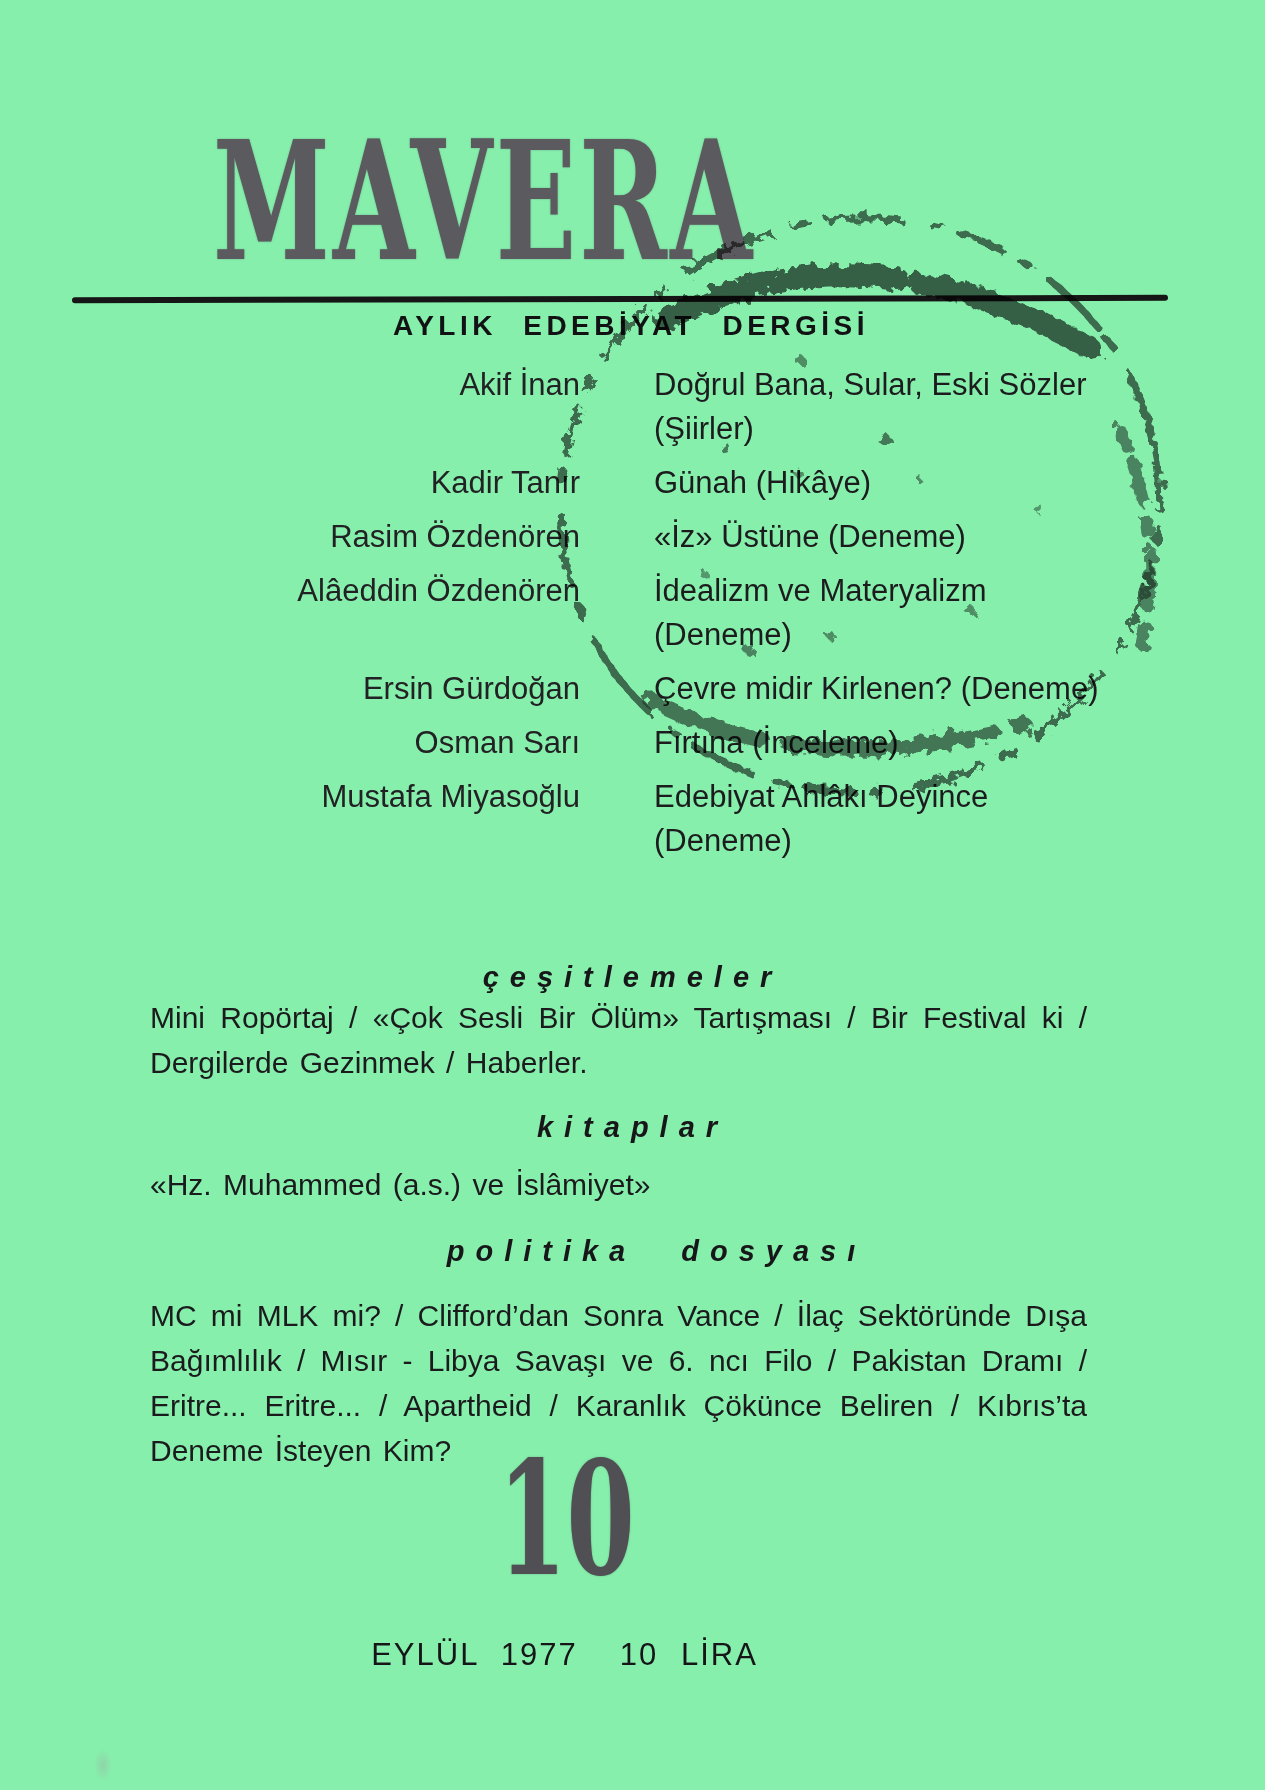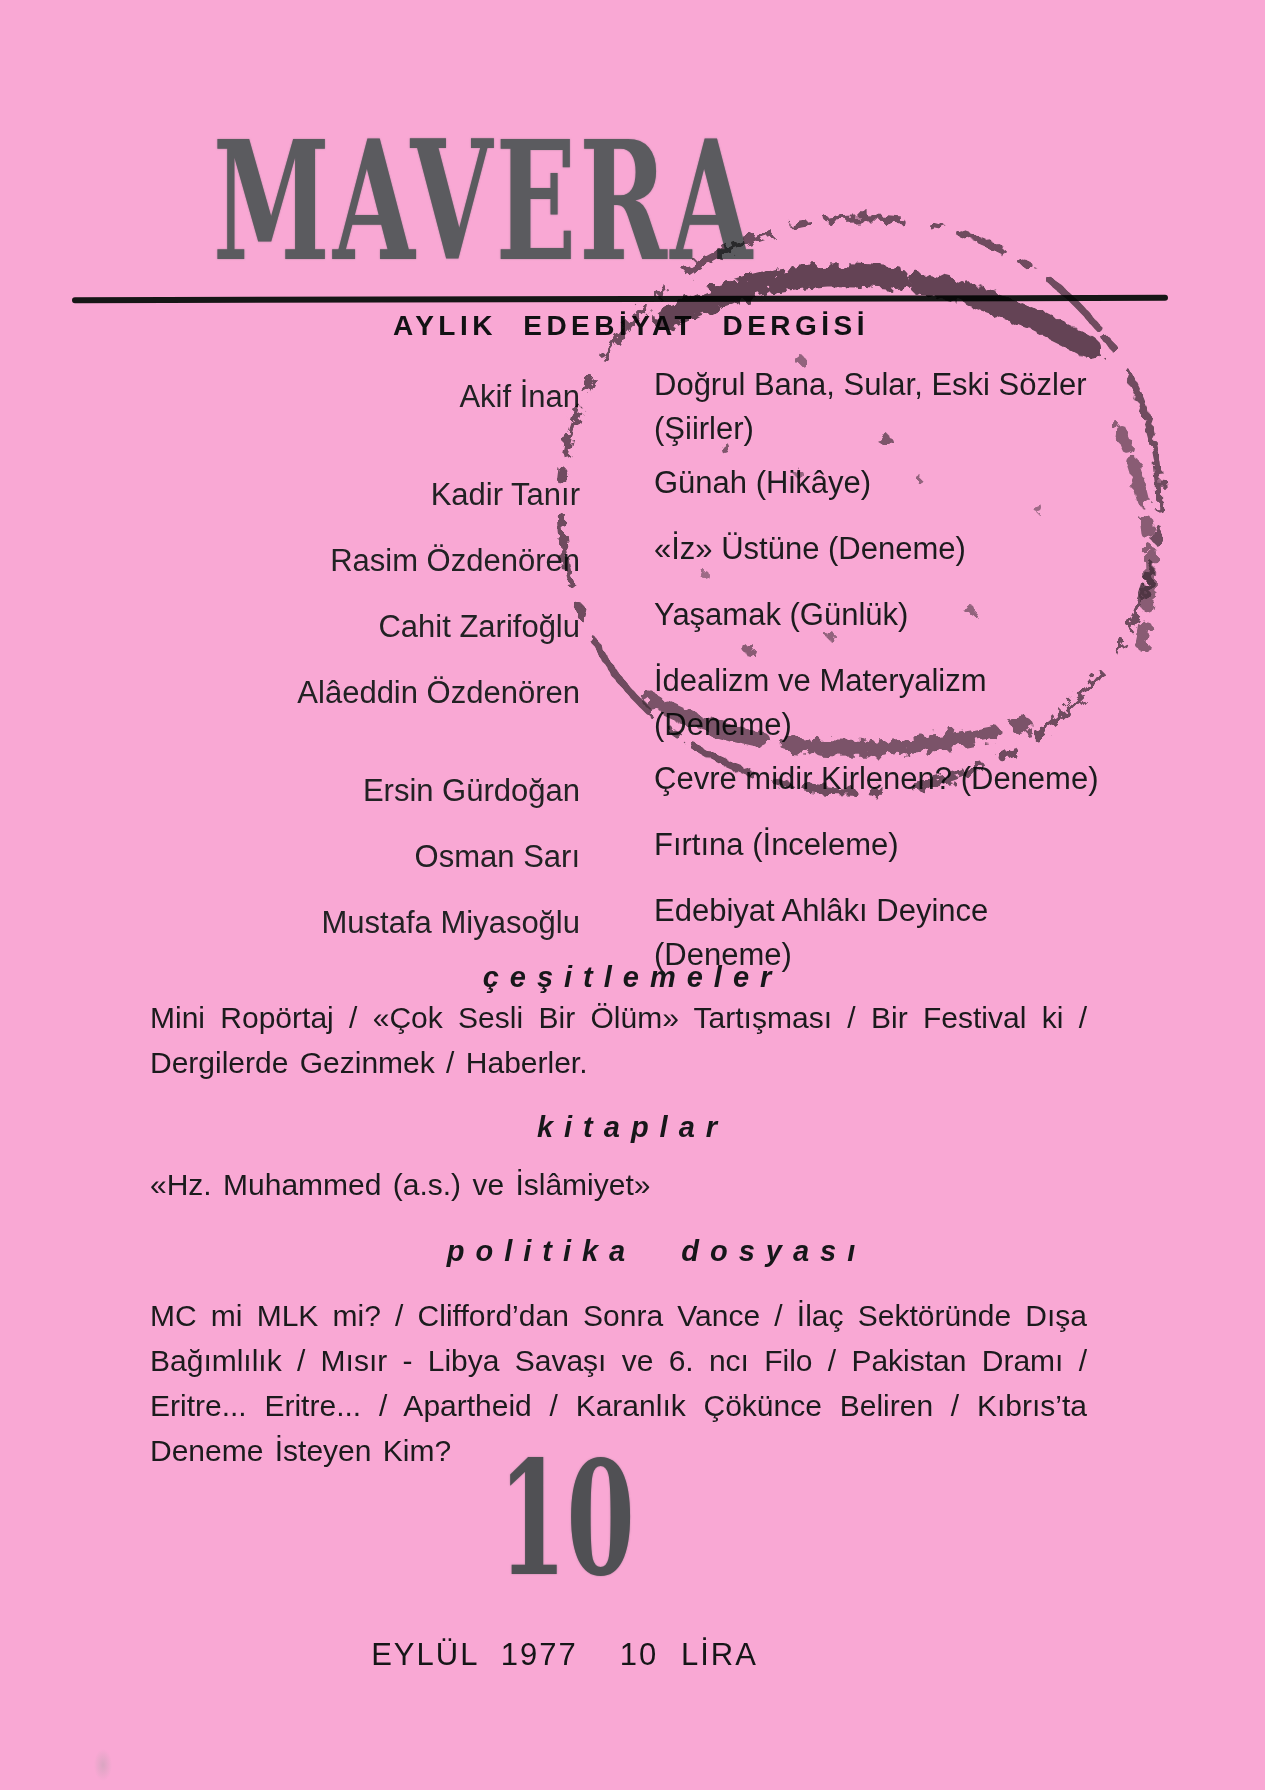--- a/index.html
+++ b/index.html
@@ -1,18 +1,18 @@
 <!DOCTYPE html>
 <html><head>
 <meta charset="utf-8">
 <style>
   html,body{margin:0;padding:0;background:#e9e9e7;}
   .page{
     position:relative;width:1265px;height:1790px;margin:0 auto;
-    background:#f9a8d4;overflow:hidden;
+    background:#86efac;overflow:hidden;
     font-family:"Liberation Sans",sans-serif;color:#1e1e20;
   }
   
   .logo{
     position:absolute;left:213px;top:119px;
     font-family:"DejaVu Serif",serif;font-weight:700;font-size:165px;line-height:1;
     letter-spacing:5px;color:#5b5b5f;
     transform:scaleX(.64);transform-origin:left top;
     text-shadow:0 0 2px rgba(90,90,94,.55);
     white-space:nowrap;
@@ -24,21 +24,21 @@
   .subtitle{
     position:absolute;left:393px;top:310px;
     font-size:28px;font-weight:700;letter-spacing:4.5px;word-spacing:14px;
     color:#121214;white-space:nowrap;
   }
   
   .toc{position:absolute;left:0;top:363px;}
   .toc-row{display:flex;align-items:flex-start;margin-bottom:10px;}
   .toc-author{
     width:580px;text-align:right;font-size:31px;line-height:44px;
-    color:#222224;white-space:nowrap;margin-top:12px;
+    color:#222224;white-space:nowrap;
   }
   .toc-work{margin-left:74px;width:545px;font-size:31px;line-height:44px;color:#1c1c1e;}
   
   .section-heading{
     position:absolute;left:0;width:100%;text-align:center;
     font-size:29px;font-weight:700;letter-spacing:11px;color:#17171a;
     white-space:nowrap;
     font-style:italic;
   }
   #h-cesitlemeler{top:961px;}
@@ -99,26 +99,20 @@
       <div class="toc-row">
         <div class="toc-author">Kadir Tanır</div>
         <div class="toc-work">
           <div class="work-line">Günah (Hikâye)</div>
         </div>
       </div>
       <div class="toc-row">
         <div class="toc-author">Rasim Özdenören</div>
         <div class="toc-work">
           <div class="work-line">«İz» Üstüne (Deneme)</div>
-        </div>
-      </div>
-      <div class="toc-row">
-        <div class="toc-author">Cahit Zarifoğlu</div>
-        <div class="toc-work">
-          <div class="work-line">Yaşamak (Günlük)</div>
         </div>
       </div>
       <div class="toc-row">
         <div class="toc-author">Alâeddin Özdenören</div>
         <div class="toc-work">
           <div class="work-line">İdealizm ve Materyalizm</div>
           <div class="work-line">(Deneme)</div>
         </div>
       </div>
       <div class="toc-row">

